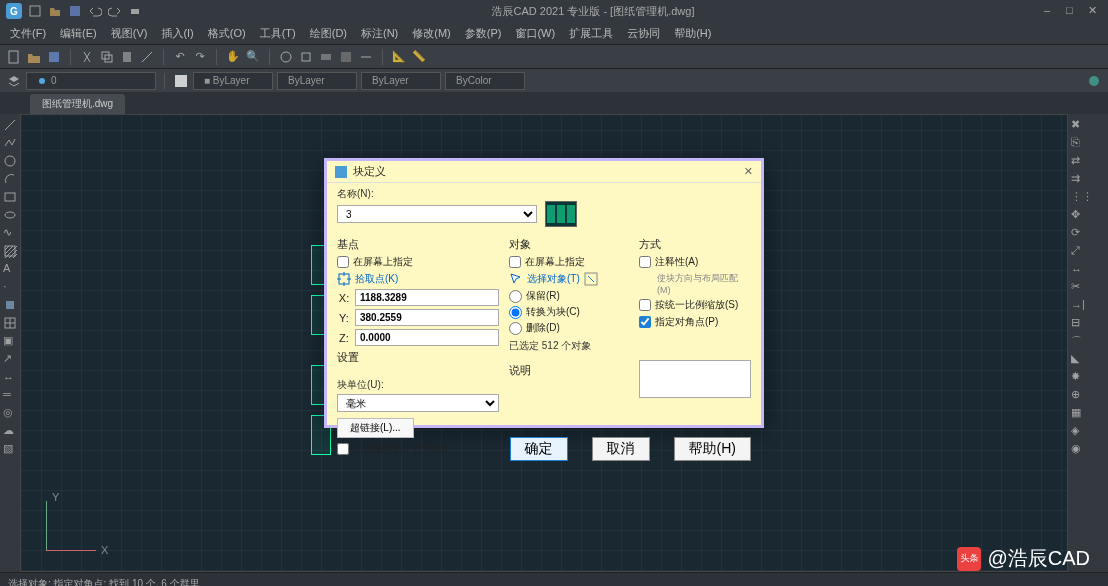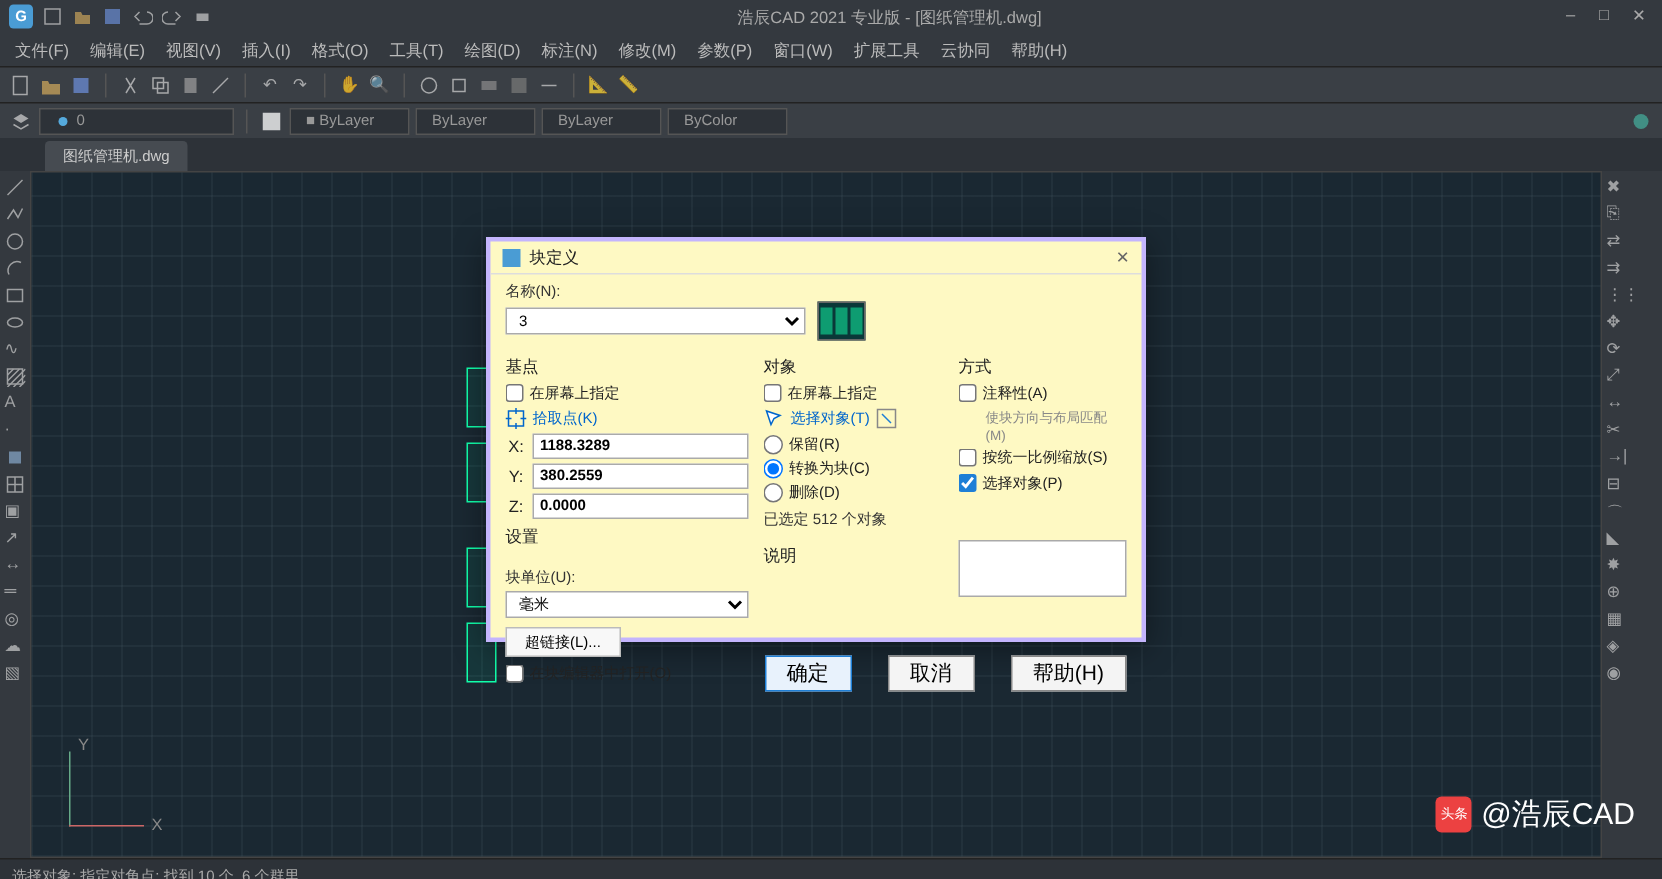--- a/index.html
+++ b/index.html
@@ -37,21 +37,21 @@
 .canvas .axis .y-axis { width: 1px; height: 50px; background: #6a8; position: absolute; bottom: 0; }
 .canvas .axis .x-axis { height: 1px; width: 50px; background: #c66; position: absolute; bottom: 0; }
 .canvas .axis .y-lbl { position: absolute; top: -60px; left: 6px; color: #888; }
 .canvas .axis .x-lbl { position: absolute; left: 55px; bottom: -5px; color: #888; }
 .drawing { position: absolute; left: 290px; top: 130px; }
 .drawing .block { width: 20px; height: 40px; border: 1px solid #1fa; position: absolute; background: rgba(0,200,150,0.1); }
 
 .cmd-area { height: 50px; background: #2d3238; border-top: 1px solid #222; padding: 4px 8px; font-size: 10px; color: #aaa; }
 .cmd-line { margin-bottom: 2px; }
 
-.watermark { position: absolute; right: 18px; bottom: 30px; color: white; font-size: 20px; font-weight: 500; display: flex; align-items: center; gap: 6px; }
+.watermark { position: absolute; right: 18px; bottom: 14px; color: white; font-size: 20px; font-weight: 500; display: flex; align-items: center; gap: 6px; }
 .watermark .wm-icon { width: 24px; height: 24px; background: #ec4141; border-radius: 4px; display: flex; align-items: center; justify-content: center; font-size: 14px; }
 
 
 .dialog { position: absolute; left: 324px; top: 158px; width: 440px; height: 270px; background: #fef9c3; border: 3px solid #c4b5fd; box-shadow: 0 4px 20px rgba(0,0,0,0.4); color: #222; font-size: 11px; }
 .dialog-title { height: 22px; display: flex; align-items: center; padding: 0 8px; border-bottom: 1px solid #ddd; }
 .dialog-title .d-icon { width: 12px; height: 12px; background: #4a9cd4; margin-right: 6px; }
 .dialog-title .d-close { margin-left: auto; cursor: pointer; color: #666; }
 .dialog-body { padding: 6px 10px; display: flex; gap: 10px; height: 210px; }
 .dialog-body .col { flex: 1; }
 .dialog-body .col1 { flex: 0 0 150px; }
@@ -468,21 +468,21 @@
           <input type="checkbox" style="">
           <span>注释性(A)</span>
         </label>
       <div style="font-size:9px;color:#888;margin-left:18px">使块方向与布局匹配(M)</div>
       <label class="chk">
           <input type="checkbox" style="">
           <span>按统一比例缩放(S)</span>
         </label>
       <label class="chk">
           <input type="checkbox" checked="" style="accent-color: rgb(30, 127, 214);">
-          <span>选择对象(P)</span>
+          <span>指定对角点(P)</span>
         </label>
 
       <textarea class="textarea" style="margin-top: 28px;"></textarea>
     </div>
   </div>
 
   <div class="btn-row">
     <label class="chk left-chk">
         <input type="checkbox" style="">
         <span>在块编辑器中打开(O)</span>

